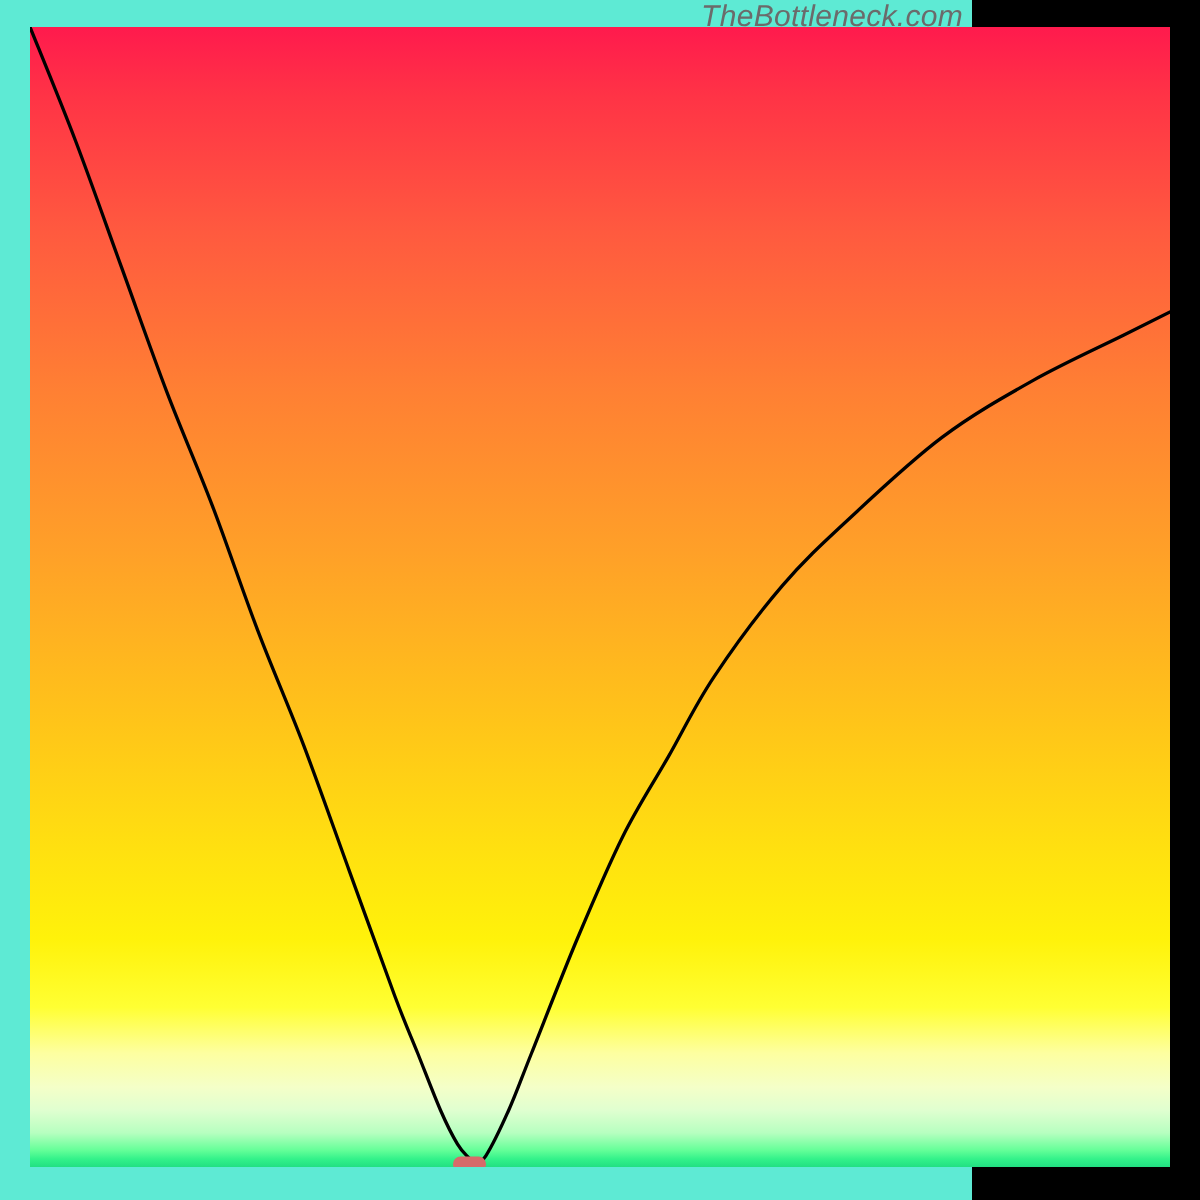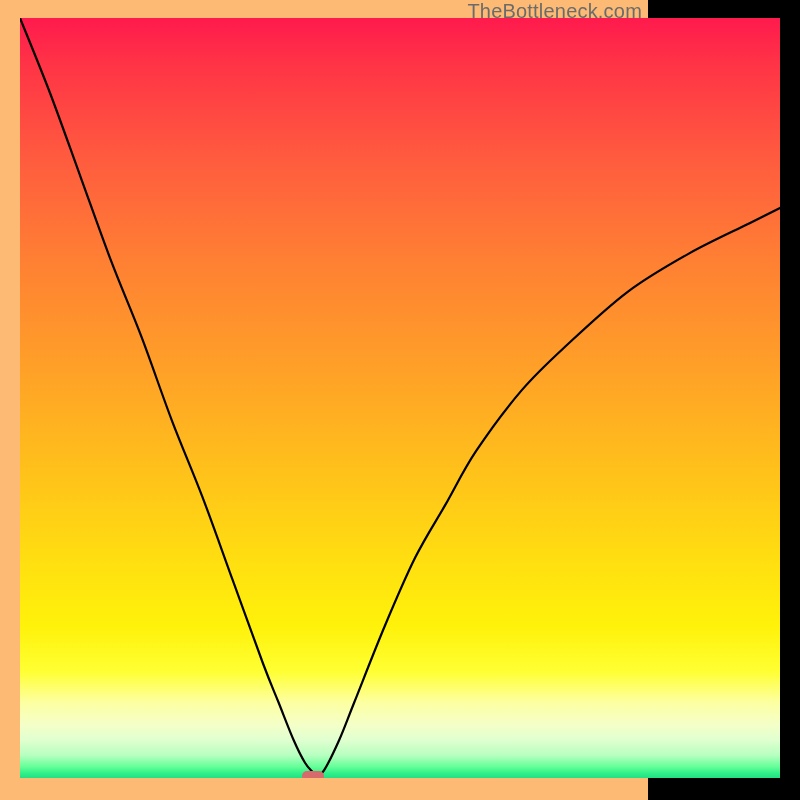--- a/index.html
+++ b/index.html
@@ -8,21 +8,22 @@
     width: 800px;
     height: 800px;
     overflow: hidden;
     font-family: Arial, Helvetica, sans-serif;
     background: #000;
   }
   .frame {
     position: relative;
     width: 648px;
     height: 800px;
-    background: #fdba74;
+    background: #5eead4;
+    font-style: italic;
   }
   .plot {
     position: absolute;
     
     left: 20px;
     top: 18px;
     width: 760px;
     height: 760px;
     overflow: hidden;
   }

